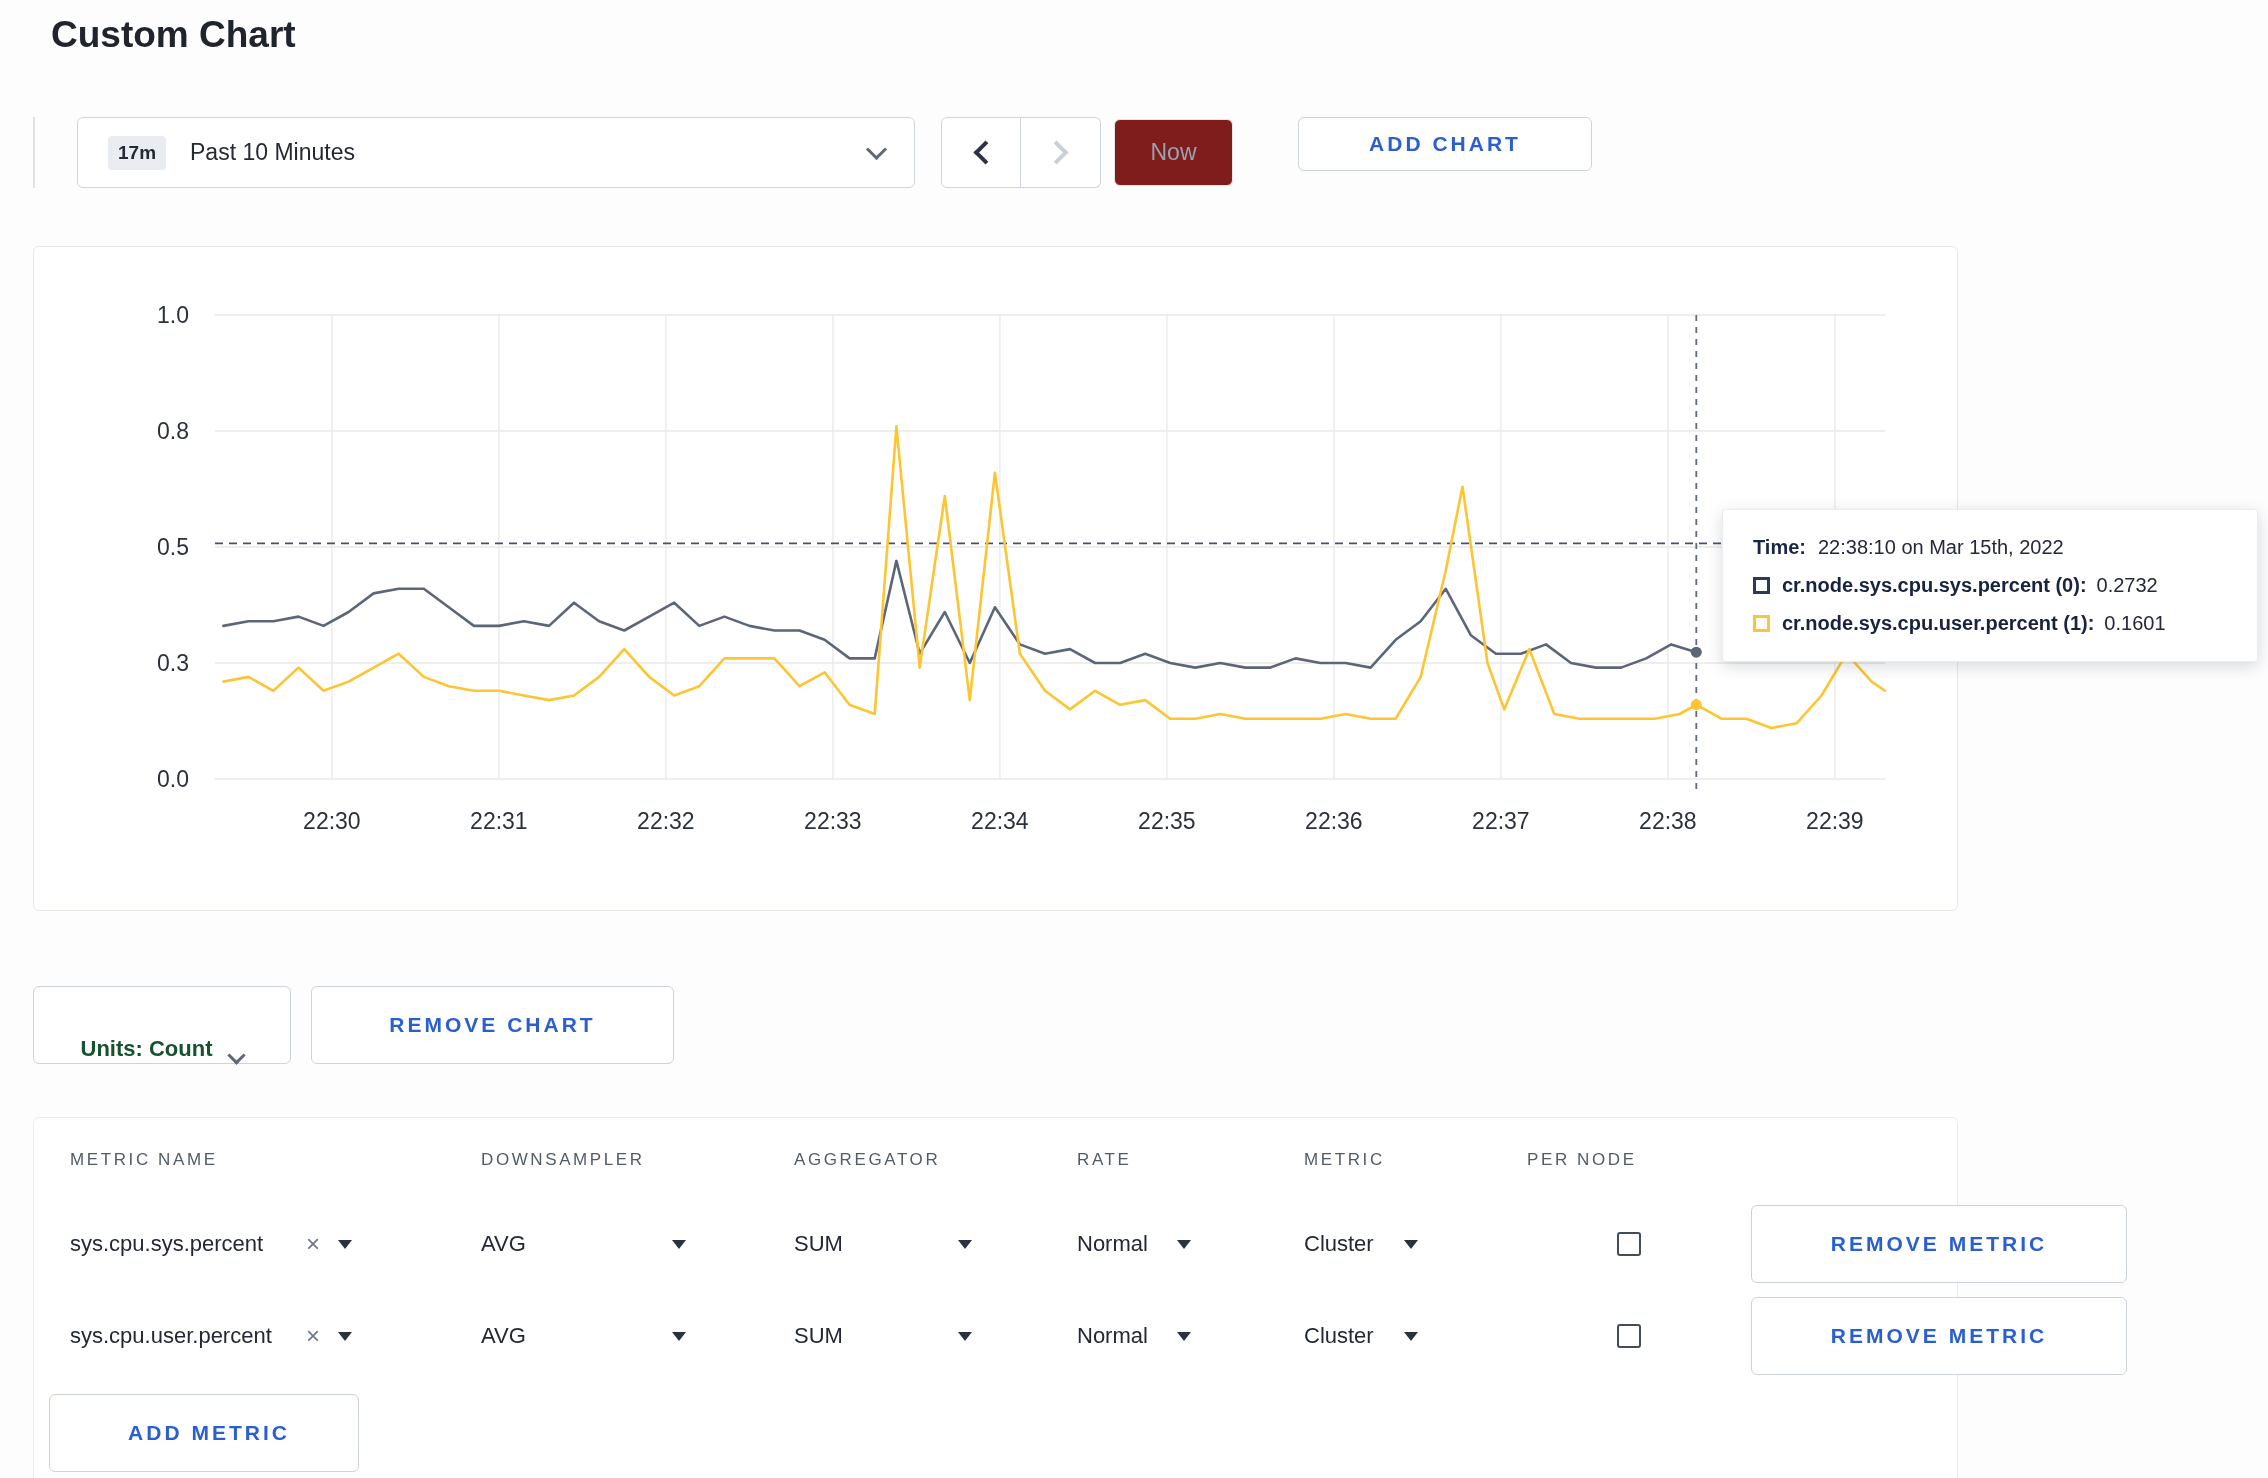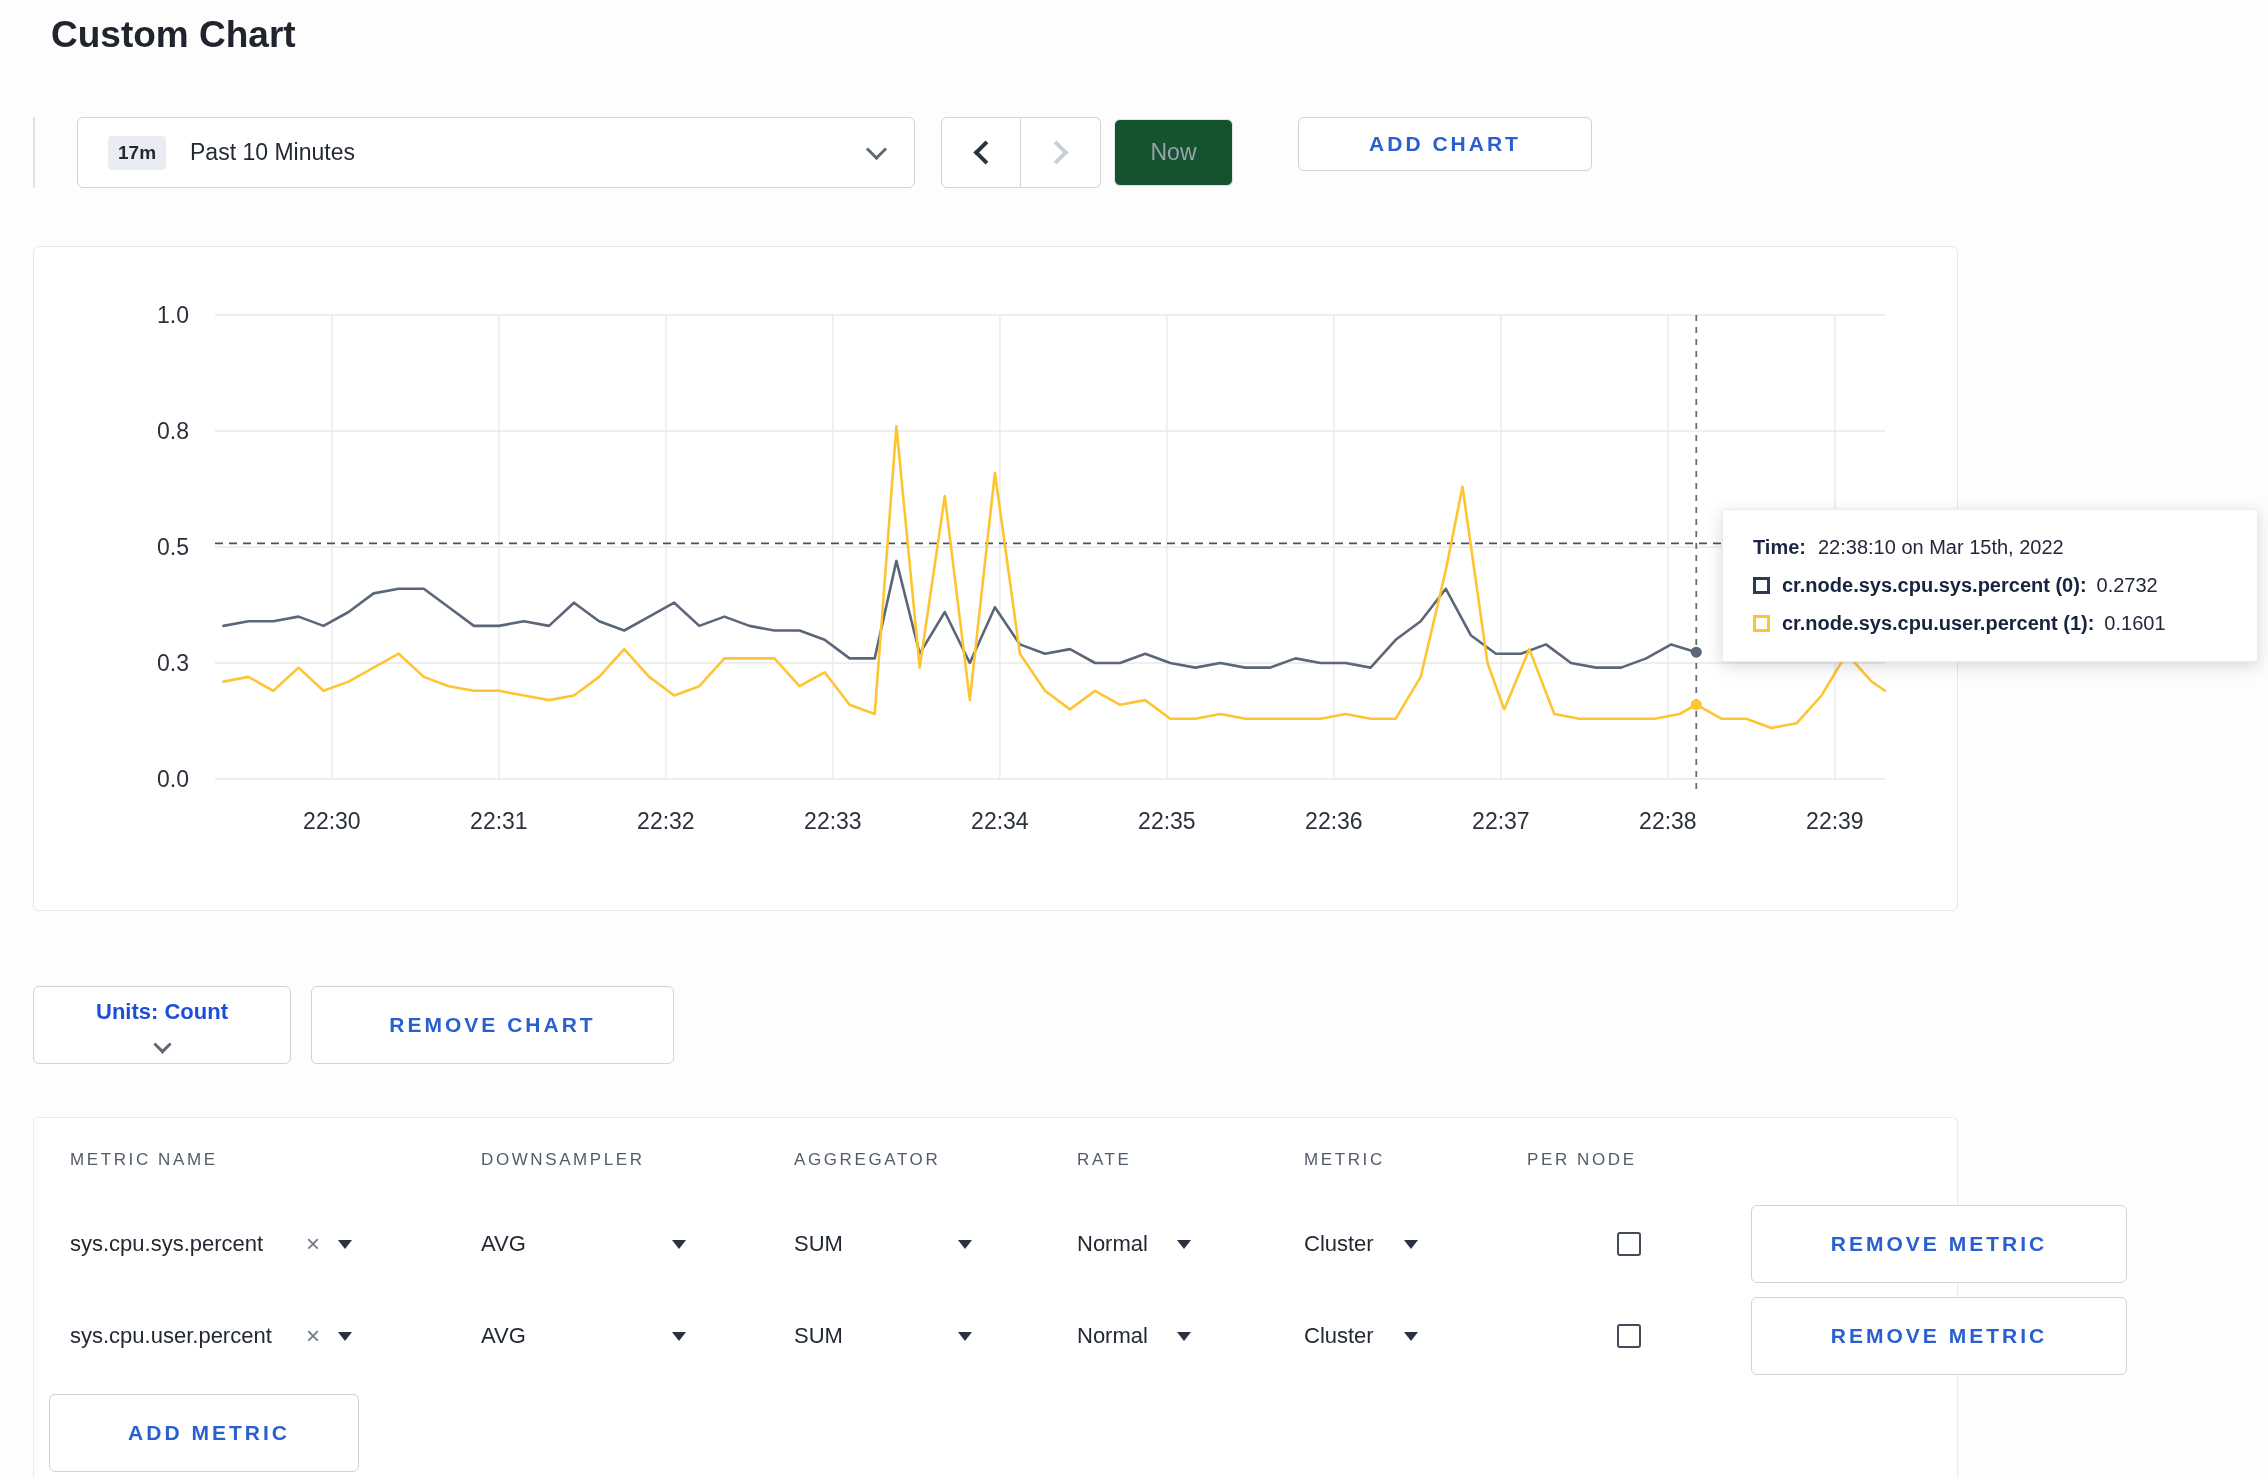--- a/index.html
+++ b/index.html
@@ -22,21 +22,21 @@
 
   .nav-group{position:absolute;left:941px;top:117px;height:71px;display:flex;}
   .nav-btn{width:80px;height:71px;background:#fff;border:1px solid #cfd5dc;display:flex;
     align-items:center;justify-content:center;cursor:pointer;padding:0;box-sizing:border-box;}
   .nav-btn.prev{border-radius:6px 0 0 6px;}
   .nav-btn.next{border-radius:0 6px 6px 0;border-left:none;}
   .chev{width:13px;height:13px;border-left:4px solid #2b3340;border-bottom:4px solid #2b3340;}
   .chev.left{transform:rotate(45deg);margin-left:8px;}
   .chev.right{border-color:#c9cfd7;transform:rotate(225deg);margin-right:8px;}
 
-  .now-btn{position:absolute;left:1114px;top:119px;width:119px;height:67px;background:#14532d;
+  .now-btn{position:absolute;left:1114px;top:119px;width:119px;height:67px;background:#7f1d1d;
     border:1px solid #e2e6eb;border-radius:6px;color:#99a2ad;font-size:23px;font-family:inherit;cursor:pointer;}
 
   .outline-btn{background:#fff;border:1px solid #ccd3da;border-radius:6px;color:#2a5fd0;
     font-weight:700;letter-spacing:3px;font-size:21px;font-family:inherit;cursor:pointer;}
   .add-chart{position:absolute;left:1298px;top:117px;width:294px;height:54px;}
 
   
   .chart-card{position:absolute;left:33px;top:246px;width:1923px;height:663px;background:#fff;
     border:1px solid #e5e8ec;border-radius:6px;}
   #chart-svg{position:absolute;left:0;top:0;}
@@ -47,22 +47,22 @@
     border:1px solid #ececf0;box-shadow:0 4px 16px rgba(40,50,60,.18);border-radius:3px;
     padding:26px 30px;z-index:6;}
   .tt-time{font-size:20px;color:#23283a;}
   .tt-time b{color:#1b2742;margin-right:12px;}
   .tt-row{display:flex;align-items:center;margin-top:15px;font-size:20px;color:#23283a;}
   .swatch{width:11px;height:11px;border:3px solid;margin-right:12px;flex:none;background:#fff;}
   .tt-row b{margin-right:10px;color:#18233f;white-space:nowrap;}
 
   
   .units-btn{position:absolute;left:33px;top:986px;width:258px;height:78px;background:#fff;
-    border:1px solid #ccd3da;border-radius:6px;display:flex;align-items:center;justify-content:center;
-    gap:18px;cursor:pointer;font-size:22px;font-weight:700;color:#1d4ed8;font-family:inherit;flex-direction:column;}
+    border:1px solid #ccd3da;border-radius:6px;display:flex;align-items:flex-end;justify-content:center;
+    gap:18px;cursor:pointer;font-size:22px;font-weight:700;color:#14532d;font-family:inherit;}
   .units-chev{width:10px;height:10px;border-right:3px solid #5f6873;border-bottom:3px solid #5f6873;
     transform:rotate(45deg);margin-top:-5px;}
   .remove-chart{position:absolute;left:311px;top:986px;width:363px;height:78px;}
 
   
   .table-card{position:absolute;left:33px;top:1117px;width:1923px;height:400px;background:#fff;
     border:1px solid #e9ecef;border-bottom:none;border-radius:6px 6px 0 0;}
   .t-grid{display:grid;grid-template-columns:379px 281px 251px 195px 191px 192px auto;
     align-items:center;padding-left:36px;gap:32px;}
   #table-header{margin-top:32px;}

